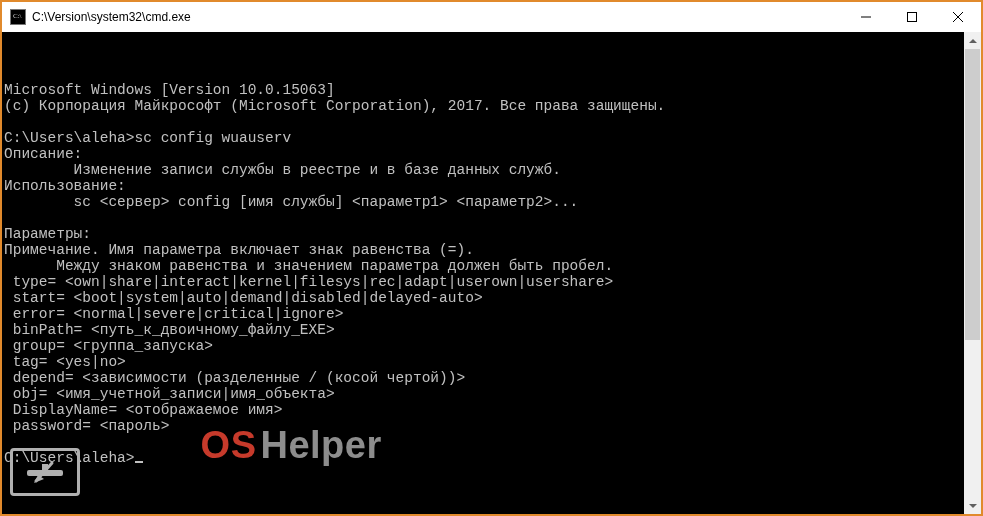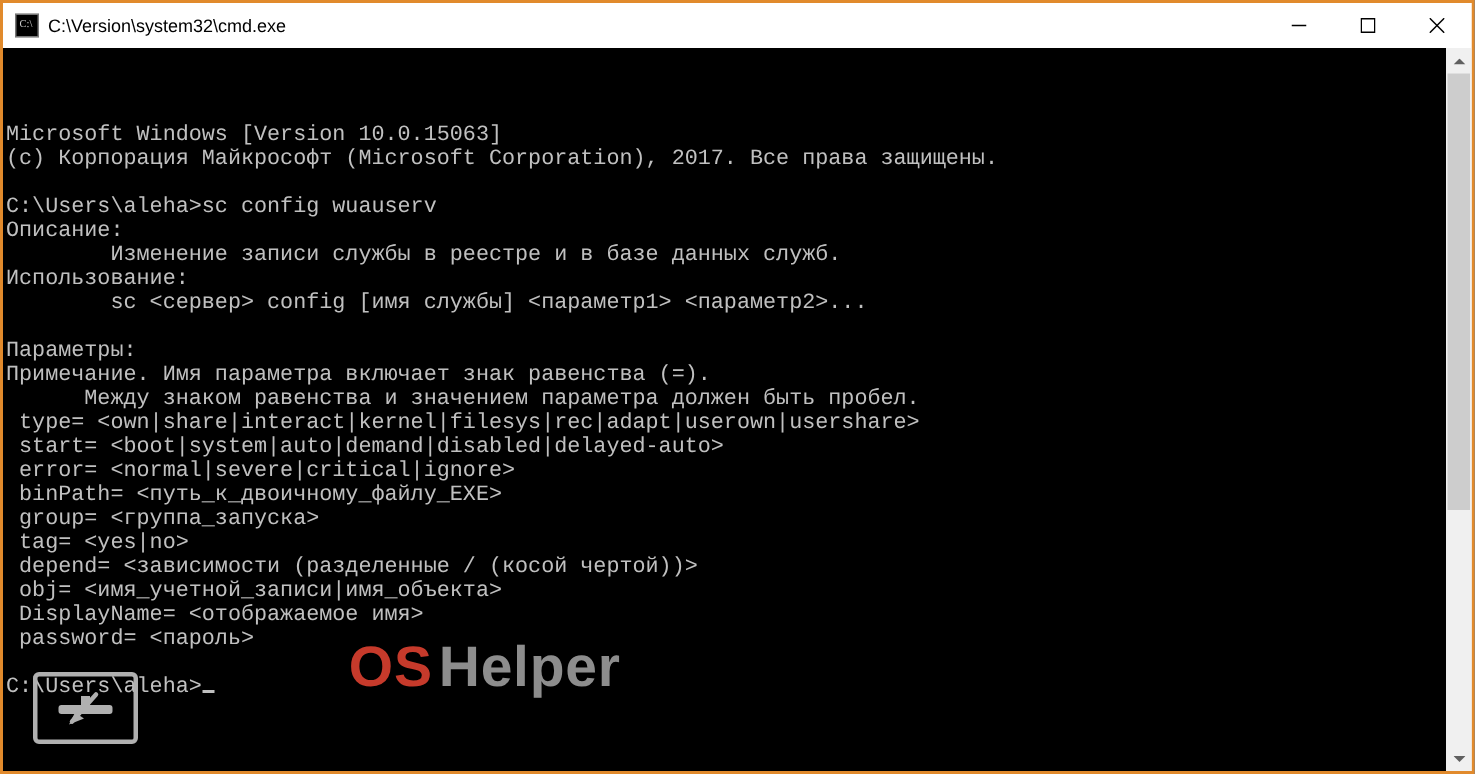--- a/index.html
+++ b/index.html
@@ -44,21 +44,21 @@
     height: 30px;
     display: flex;
     align-items: center;
     justify-content: center;
     color: #000;
     cursor: default;
   }
   .client {
     flex: 1;
     display: flex;
-    background: #fdba74;
+    background: #0369a1;
     position: relative;
   }
   .terminal {
     flex: 1;
     background: #000;
     color: #c0c0c0;
     font-family: Consolas, 'Courier New', monospace;
     font-size: 14.5px;
     line-height: 16px;
     white-space: pre;
@@ -98,25 +98,25 @@
   .sb-thumb {
     position: absolute;
     left: 1px; right: 1px;
     top: 0;
     height: 65%;
     background: #cdcdcd;
   }
   
   .watermark {
     position: absolute;
-    left: 20px;
+    left: 8px;
     bottom: 12px;
     display: flex;
     align-items: center;
-    gap: 30px;
+    gap: 10px;
     pointer-events: none;
   }
   .wm-monitor {
     width: 70px;
     height: 58px;
     position: relative;
   }
   .wm-monitor .screen {
     width: 70px;
     height: 48px;

